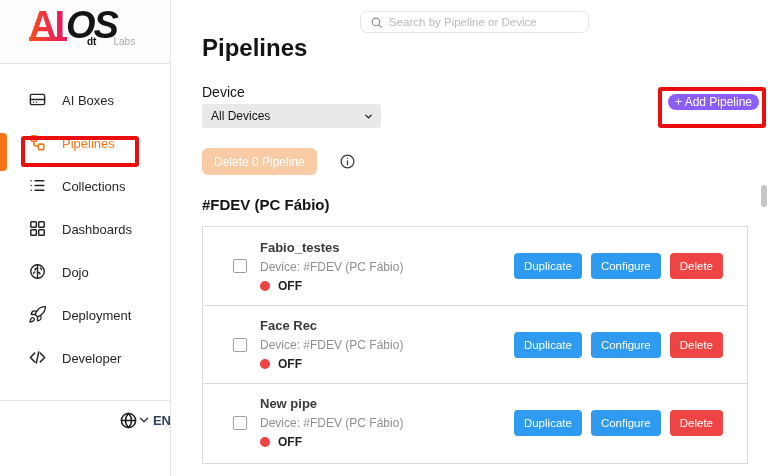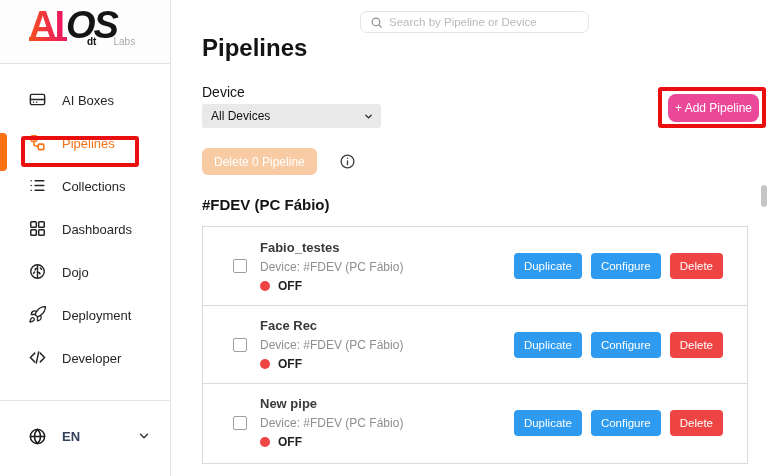--- a/index.html
+++ b/index.html
@@ -18,39 +18,39 @@
   .logo-row2{display:flex;align-items:flex-start;justify-content:flex-end;margin-top:-7px;gap:17px;}
   .logo-bar{width:38px;height:4px;background:linear-gradient(90deg,#f4511e,#ec1561);margin-right:3px;}
   .logo-dt{font-size:10px;font-weight:800;color:#111;line-height:1;}
   .logo-labs{font-size:10px;color:#a9a9a9;line-height:1;}
   .nav{position:absolute;top:79px;left:0;width:185px;}
   .nav-item{height:43px;display:flex;align-items:center;padding-left:28px;gap:15px;font-size:13px;color:#262626;cursor:pointer;}
   .nav-item svg{width:19px;height:19px;flex:none;}
   .nav-item.active{color:#f97316;font-weight:500;}
   .active-bar{position:absolute;left:0;top:133px;width:7px;height:38px;background:#f97316;border-radius:0 4px 4px 0;}
   .sidebar-divider{position:absolute;left:0;top:400px;width:171px;height:0;border-top:1px solid #e4e4e4;}
-  .lang-row{position:absolute;left:0;top:420px;width:171px;height:32px;display:flex;align-items:center;padding-left:28px;gap:15px;box-sizing:border-box;cursor:pointer;}
+  .lang-row{position:absolute;left:0;top:404px;width:171px;height:32px;display:flex;align-items:center;padding-left:28px;gap:15px;box-sizing:border-box;cursor:pointer;justify-content:flex-end;}
   .lang-row svg.globe{width:19px;height:19px;}
   .lang-label{font-size:13px;font-weight:700;color:#33415c;}
   .lang-chevron{position:absolute;right:20px;width:14px;height:14px;}
   
   .annotation{position:absolute;border:4px solid #ea0e0e;border-radius:3px;box-sizing:border-box;pointer-events:none;z-index:50;}
   #ann-pipelines{left:21px;top:136px;width:118px;height:31px;}
   #ann-add{left:658px;top:87px;width:108px;height:41px;}
   
   .main{position:absolute;left:171px;top:0;width:597px;height:476px;}
   .search-box{position:absolute;left:189px;top:11px;width:229px;height:22px;border:1px solid #e4e4e4;border-radius:7px;display:flex;align-items:center;padding-left:9px;gap:6px;box-sizing:border-box;background:#fff;}
   .search-box svg{width:13px;height:13px;flex:none;}
   .search-input{border:none;outline:none;font-size:11.5px;color:#333;width:185px;background:transparent;font-family:inherit;padding:0;}
   .search-input::placeholder{color:#b9b9b9;}
   .page-title{position:absolute;left:31px;top:34px;font-size:24px;font-weight:800;color:#141414;}
   .device-label{position:absolute;left:31px;top:84px;font-size:14px;font-weight:400;color:#141414;}
   .device-select{position:absolute;left:31px;top:104px;width:179px;height:24px;background:#e9e9e9;border-radius:3px;display:flex;align-items:center;justify-content:space-between;padding:0 7px 0 9px;box-sizing:border-box;font-size:12px;color:#111;cursor:pointer;gap:8px;}
   .device-select svg{width:11px;height:11px;}
-  .add-btn{position:absolute;left:497px;top:94px;width:91px;height:28px;background:#ec4899;color:#fff;font-size:12px;border:none;border-radius:8px;cursor:pointer;font-family:inherit;}
+  .add-btn{position:absolute;left:497px;top:94px;width:91px;height:16px;background:#8b5cf6;color:#fff;font-size:12px;border:none;border-radius:8px;cursor:pointer;font-family:inherit;}
   .bulk-delete{position:absolute;left:31px;top:148px;height:27px;padding:0 12px;background:#f8cba4;color:#fff;font-size:12px;border:none;border-radius:6px;font-family:inherit;}
   .info-icon{position:absolute;left:168px;top:153px;width:17px;height:17px;}
   .group-title{position:absolute;left:31px;top:196px;font-size:15px;font-weight:700;color:#141414;}
   .list{position:absolute;left:31px;top:226px;width:546px;height:238px;border:1px solid #dadada;box-sizing:border-box;background:#fff;}
   .row{height:78px;display:flex;align-items:center;padding-left:30px;box-sizing:border-box;position:relative;}
   .row + .row{border-top:1px solid #dadada;}
   .checkbox{width:14px;height:14px;border:1.5px solid #9aa0a6;border-radius:2px;box-sizing:border-box;flex:none;cursor:pointer;background:#fff;}
   .row-text{margin-left:13px;display:flex;flex-direction:column;gap:5px;}
   .row-name{font-size:13px;font-weight:700;color:#3a3a3a;}
   .row-device{font-size:12px;color:#8f8f8f;}

